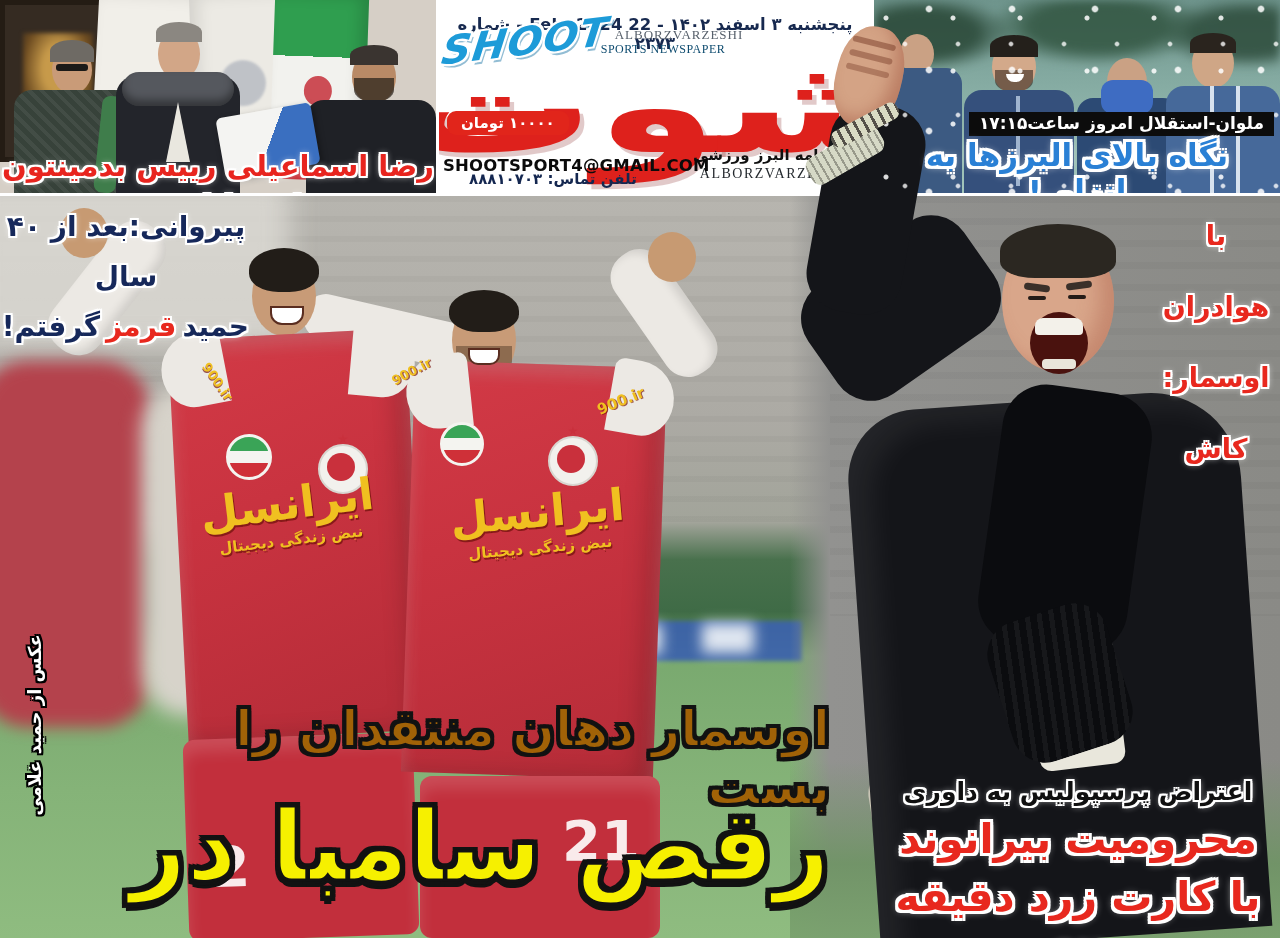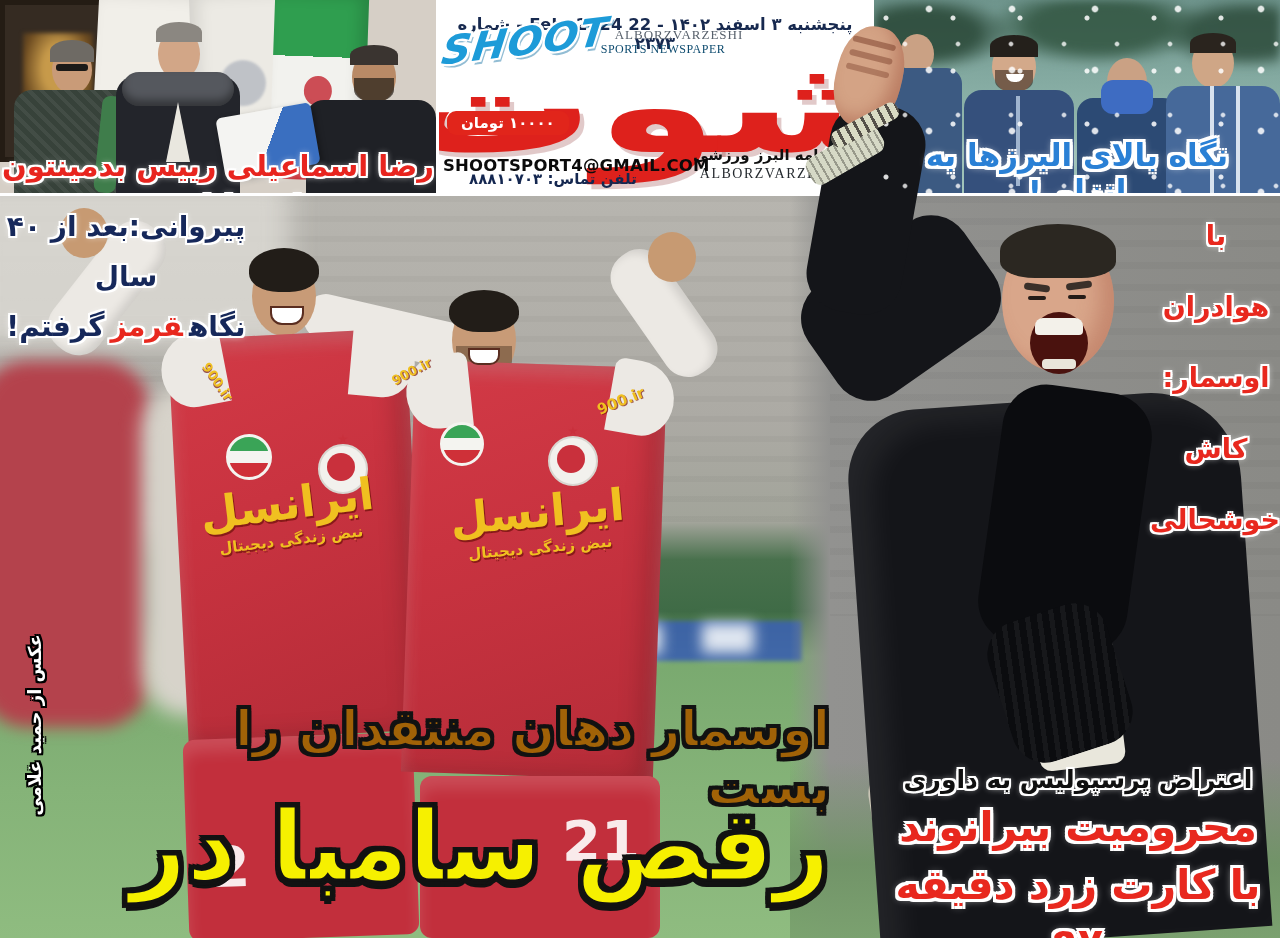--- a/index.html
+++ b/index.html
@@ -211,21 +211,21 @@
   .left-story .red{color:#e8281e;}
   .left-story span{margin:0 3px;}
   .right-story{left:1152px;top:200px;width:128px;z-index:10;font-size:27px;line-height:71px;color:#e8281e;}
   .credit{left:-88px;top:712px;width:250px;height:26px;transform:rotate(-90deg);z-index:10;
      font-size:18px;color:#fff;letter-spacing:1px;
      text-shadow:-2px -2px 0 #000,0 -2px 0 #000,2px -2px 0 #000,-2px 0 0 #000,2px 0 0 #000,
        -2px 2px 0 #000,0 2px 0 #000,2px 2px 0 #000;}
   .main-kicker{left:130px;top:700px;width:700px;z-index:10;font-size:50px;color:#a16207;text-align:right;}
   .main-headline{left:40px;top:762px;width:880px;z-index:10;font-size:98px;line-height:168px;color:#f6f000;}
   .br-story{left:880px;top:762px;width:396px;z-index:10;}
-  .br-kicker{font-size:25px;line-height:36px;color:#101010;}
+  .br-kicker{font-size:25px;line-height:36px;color:#101010;margin-top:12px;}
   .br-line{font-size:41px;line-height:58px;color:#e8281e;}
 </style>
 </head>
 <body>
 
 <div class="page">
 
   <div class="abs photo-tl">
     <div class="abs tl-frame"></div>
     <div class="abs tl-flag1"></div>
@@ -260,20 +260,21 @@
     <div class="abs tr-head tr-f1-head"></div>
     <div class="abs tr-f1-body"></div>
     <div class="abs tr-head tr-f2-head"></div>
     <div class="abs tr-f2-smile"></div>
     <div class="abs tr-f2-body"></div>
     <div class="abs tr-head tr-f3-head"></div>
     <div class="abs tr-f3-scarf"></div>
     <div class="abs tr-f3-body"></div>
     <div class="abs tr-head tr-f4-head"></div>
     <div class="abs tr-f4-body"></div>
+    <div class="abs tr-kicker b rtl">ملوان-استقلال امروز ساعت۱۷:۱۵</div>
     <div class="abs tr-headline ctr b rtl ow3">نگاه بالای البرز‌ها به انزلی!</div>
   </div>
 
   <div class="abs main-photo">
     <div class="abs stands-rows"></div>
     <div class="abs light-patch"></div>
     <div class="abs bg-red-player"></div>
     <div class="abs bg-white-figure"></div>
     <div class="abs blue-board"></div>
     <div class="abs board-blob1"></div>
@@ -329,27 +330,26 @@
   </div>
 
   <div class="abs coach-upperarm"></div>
   <div class="abs coach-forearm"></div>
   <div class="abs coach-cuff"></div>
   <div class="abs coach-fist"></div>
   <div class="abs coach-watch"></div>
 
   <div class="abs left-story ctr b rtl ow">
     <div>پیروانی:بعد از ۴۰ سال</div>
-    <div><span>نگاه</span><span class="red">قرمز</span><span>گرفتم!</span></div>
+    <div><span>حمید</span><span class="red">قرمز</span><span>گرفتم!</span></div>
   </div>
 
   <div class="abs right-story ctr b rtl ow">
     <div>با هوادران</div>
     <div>اوسمار: کاش</div>
-    <div>خوشحالی</div>
   </div>
 
   <div class="abs credit ctr b rtl">عکس از حمید غلامی</div>
 
   <div class="abs main-kicker ctr b rtl ob">اوسمار دهان منتقدان را بست</div>
   <div class="abs main-headline ctr b rtl ob4">رقص سامبا در آزادی</div>
 
   <div class="abs br-story ctr rtl">
     <div class="br-kicker b ow">اعتراض پرسپولیس به داوری</div>
     <div class="br-line b ow3">محرومیت بیرانوند</div>

